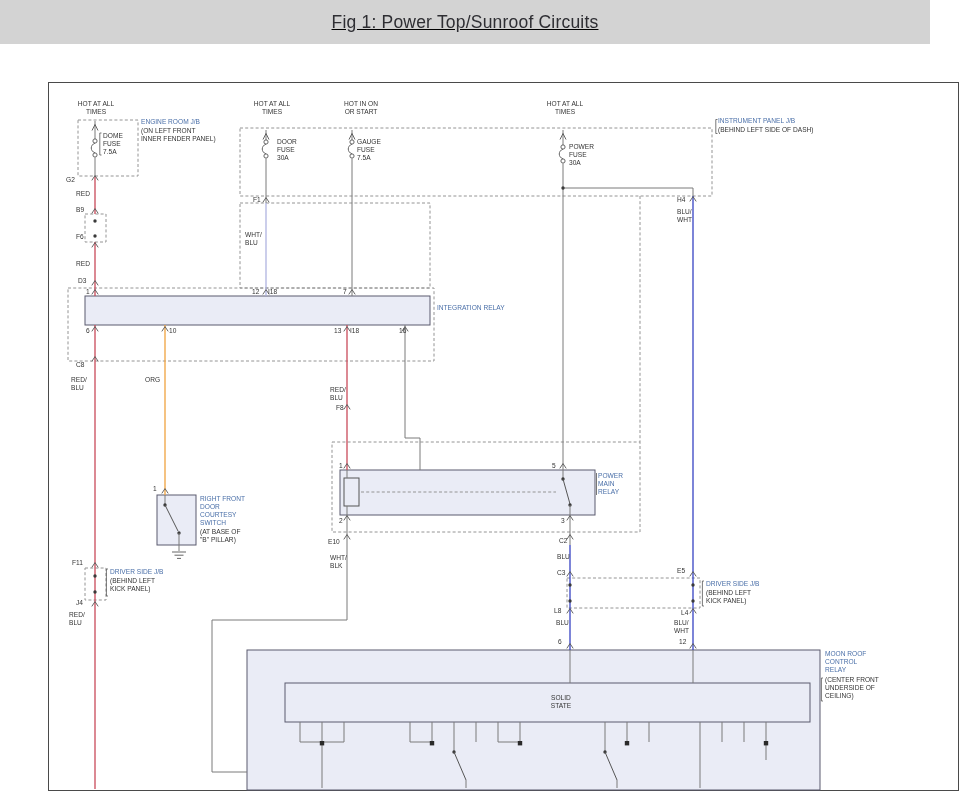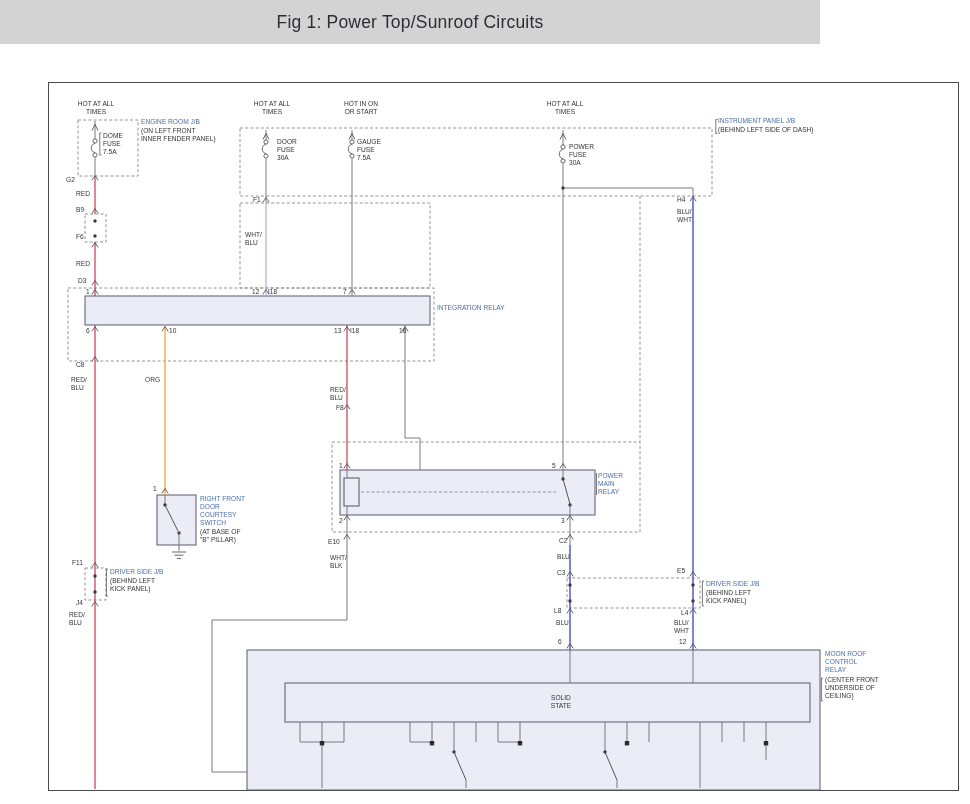--- a/index.html
+++ b/index.html
@@ -3,22 +3,22 @@
 <meta charset="utf-8">
 <style>
   :root{
     --wire-red:#c94b5a; --wire-orange:#f0a23e; --wire-blue:#3743c3;
     --wire-light-blue:#a9aede; --wire-gray:#7a7a7a; --label-blue:#4a6fa8;
     --box-fill:#eaecf6; --header-bg:#d3d3d3;
   }
   html,body{margin:0;padding:0}
   body{width:970px;height:804px;position:relative;overflow:hidden;background:#fff;
        font-family:"Liberation Sans",sans-serif;}
-  .header{position:absolute;left:0;top:0;width:820px;height:44px;background:var(--header-bg);
-          display:flex;align-items:center;justify-content:center;}
+  .header{position:absolute;left:0;top:0;width:930px;height:44px;background:var(--header-bg);
+          display:flex;align-items:center;justify-content:center;text-decoration:underline;}
   .header .title{font-size:17.5px;color:#2e2e33;letter-spacing:.2px}
   .frame{position:absolute;left:48px;top:82px;width:909px;height:707px;border:1px solid #4a4a4a;background:#fff}
   svg{position:absolute;left:0;top:0}
   .lbl{position:absolute;font-size:6.6px;line-height:1.2;color:#333;white-space:pre-line}
   .lbl.blue{color:var(--label-blue)}
   .lbl.ctr{transform:translateX(-50%);text-align:center}
   .wire{fill:none;stroke:var(--wire-gray);stroke-width:1}
   .w-red{stroke:var(--wire-red);stroke-width:1.3}
   .w-org{stroke:var(--wire-orange);stroke-width:1.3}
   .w-blu{stroke:var(--wire-blue);stroke-width:1.3}

